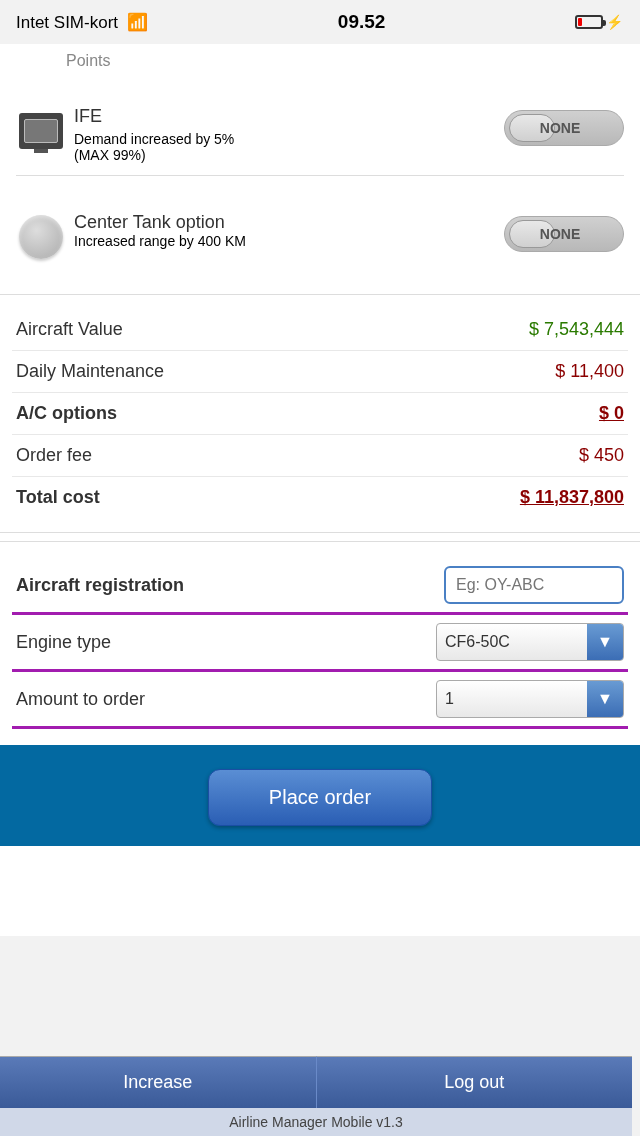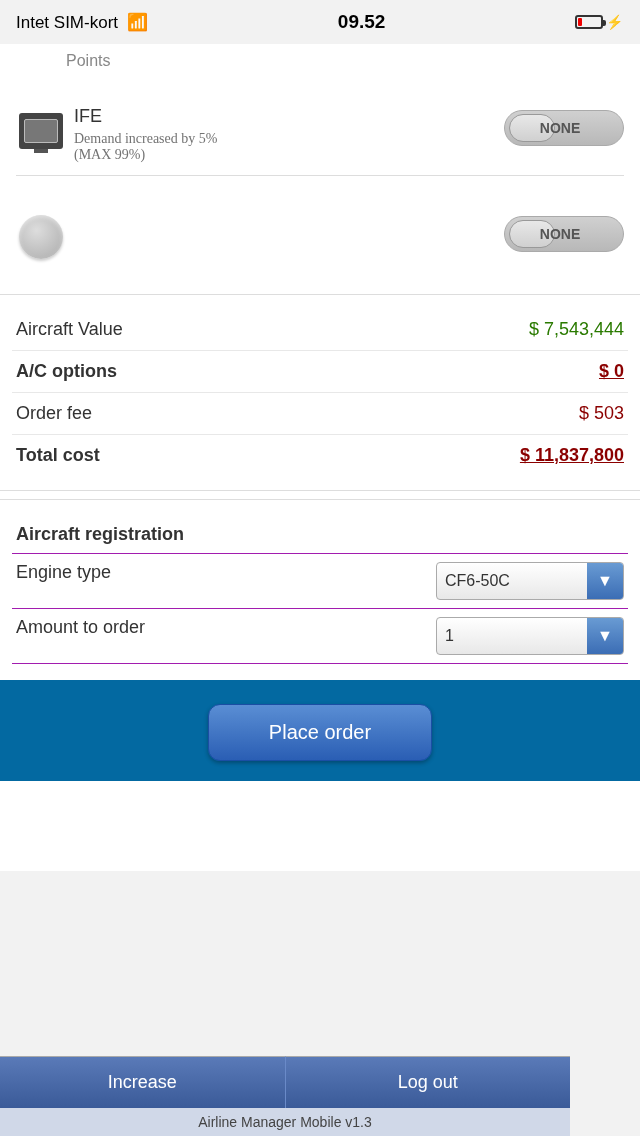--- a/index.html
+++ b/index.html
@@ -92,22 +92,21 @@
     .option-text {
       flex: 1;
     }
     .option-title {
       font-size: 18px;
       color: #333;
       font-weight: 500;
     }
     .option-desc {
       font-size: 14px;
-      color: #737373;
-      font-family: Liberation Serif, serif;
+      color: #000000;
     }
 
     .toggle-container {
       display: flex;
       align-items: center;
       margin-top: 4px;
     }
 
     .toggle-pill {
       background: linear-gradient(to bottom, #d0d0d0, #b8b8b8);
@@ -193,23 +192,23 @@
     .reg-section {
       background: #fff;
       padding: 16px 12px;
       margin-top: 8px;
       border-top: 1px solid #ddd;
     }
 
     .reg-row {
       display: flex;
       justify-content: space-between;
-      align-items: flex-start;
+      align-items: center;
       padding: 8px 4px;
-      border-bottom: 1px solid #a21caf;
+      border-bottom: 3px solid #a21caf;
     }
 
     .reg-label {
       font-size: 18px;
       color: #333;
     }
 
     .reg-label.bold {
       font-weight: 700;
     }
@@ -273,21 +272,21 @@
       font-weight: 500;
       cursor: pointer;
       box-shadow: 0 2px 4px rgba(0,0,0,0.3);
     }
 
     
     .bottom-bar {
       position: fixed;
       bottom: 0;
       left: 0;
-      width: 570px;
+      width: 632px;
       background: #4d7c0f;
     }
 
     .bottom-buttons {
       display: flex;
       height: 52px;
     }
 
     .bottom-btn {
       flex: 1;
@@ -393,66 +392,73 @@
       </div>
     </div>
 
     <div class="divider"></div>
 
     <div class="option-row">
       <div class="option-icon">
         <div class="tank-icon-box"></div>
       </div>
       <div class="option-text">
+        <div class="option-title">Center Tank option</div>
+        <div class="option-desc">Increased range by 400 KM</div>
       </div>
       <div style="display:flex; align-items:center; padding-top:4px;">
         <div class="toggle-pill">
           <div class="toggle-knob"></div>
           <span class="toggle-label">NONE</span>
         </div>
       </div>
     </div>
 
   </div>
 
   <div class="divider"></div>
 
   <div class="cost-section">
 
     <div class="cost-row">
       <span class="cost-label">Aircraft Value</span>
       <span class="cost-value green">$ 7,543,444</span>
     </div>
 
+    <div class="cost-row">
+      <span class="cost-label">Daily Maintenance</span>
+      <span class="cost-value">$ 11,400</span>
+    </div>
 
 
 
     <div class="cost-row">
       <span class="cost-label bold">A/C options</span>
       <span class="cost-value bold">$ 0</span>
     </div>
 
     <div class="cost-row">
       <span class="cost-label">Order fee</span>
-      <span class="cost-value">$ 503</span>
+      <span class="cost-value">$ 450</span>
     </div>
 
     <div class="cost-row">
       <span class="cost-label bold">Total cost</span>
       <span class="cost-value bold">$ 11,837,800</span>
     </div>
 
   </div>
 
   <div class="divider"></div>
 
   <div class="reg-section">
 
     <div class="reg-row">
       <span class="reg-label bold">Aircraft registration</span>
+      <input type="text" class="reg-input" placeholder="Eg: OY-ABC" style="">
     </div>
 
     <div class="reg-row">
       <span class="reg-label">Engine type</span>
       <div class="dropdown">
         <span class="dropdown-value">CF6-50C</span>
         <div class="dropdown-arrow">▼</div>
       </div>
     </div>
 

